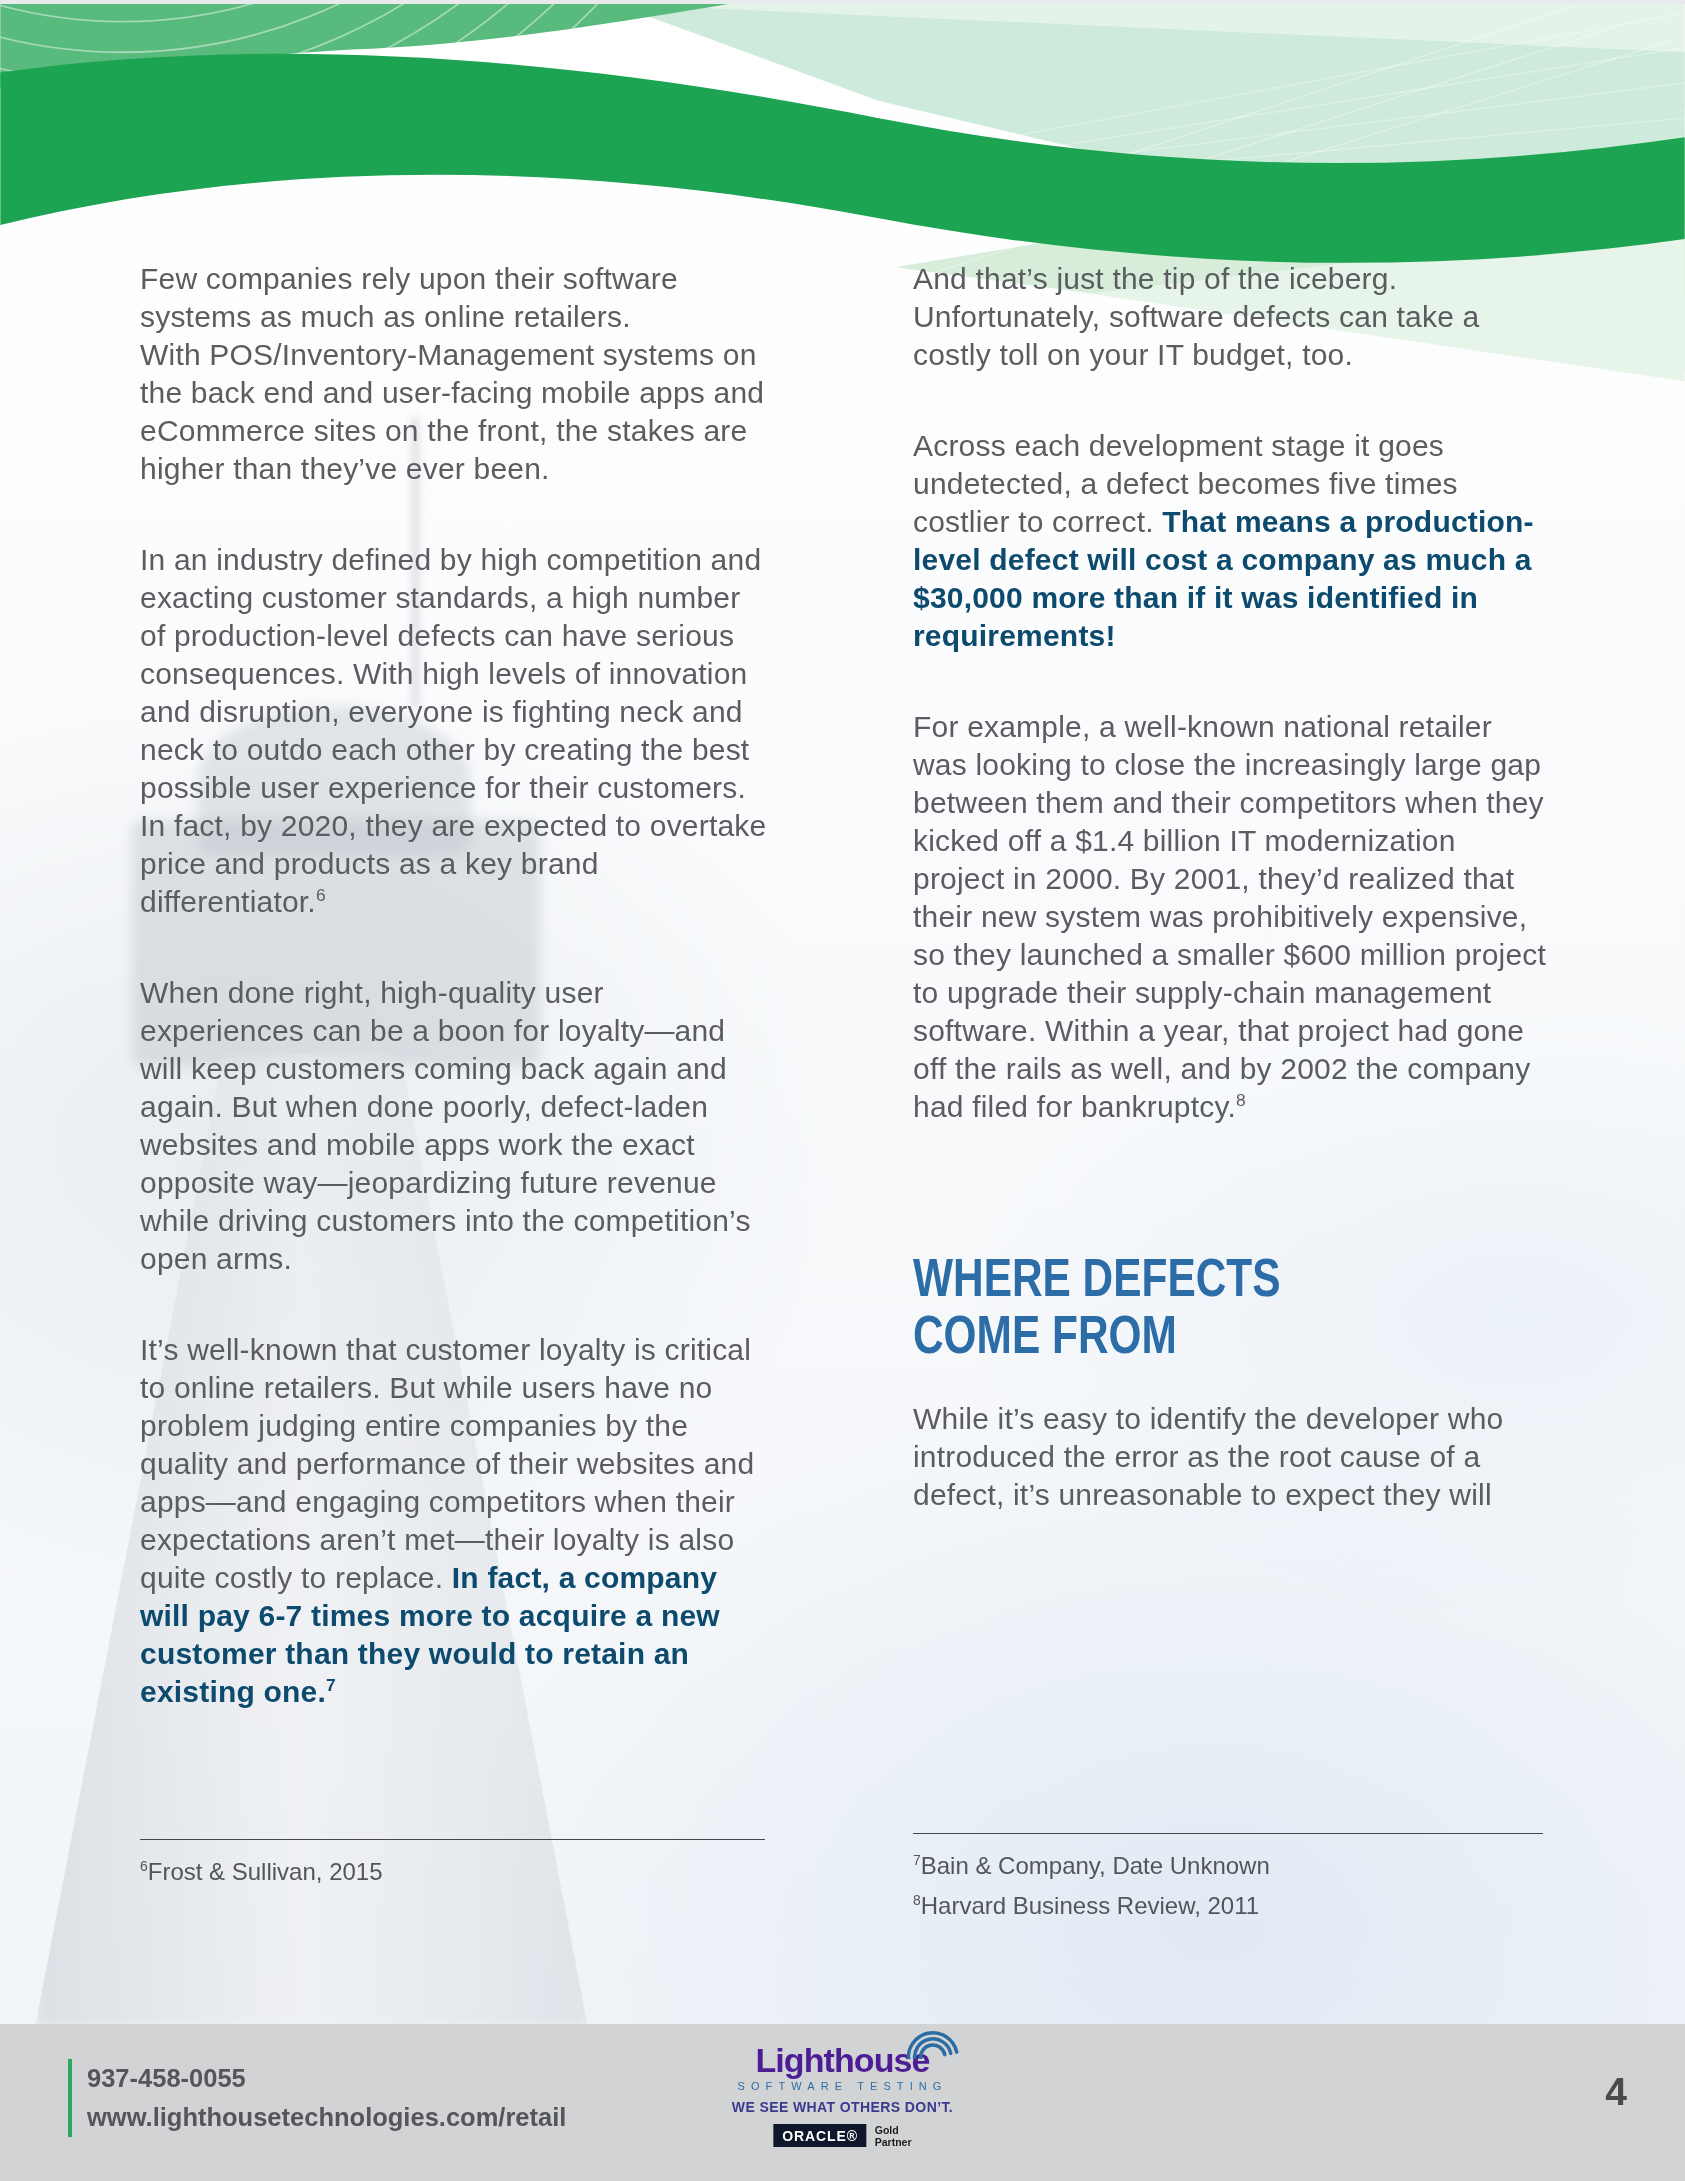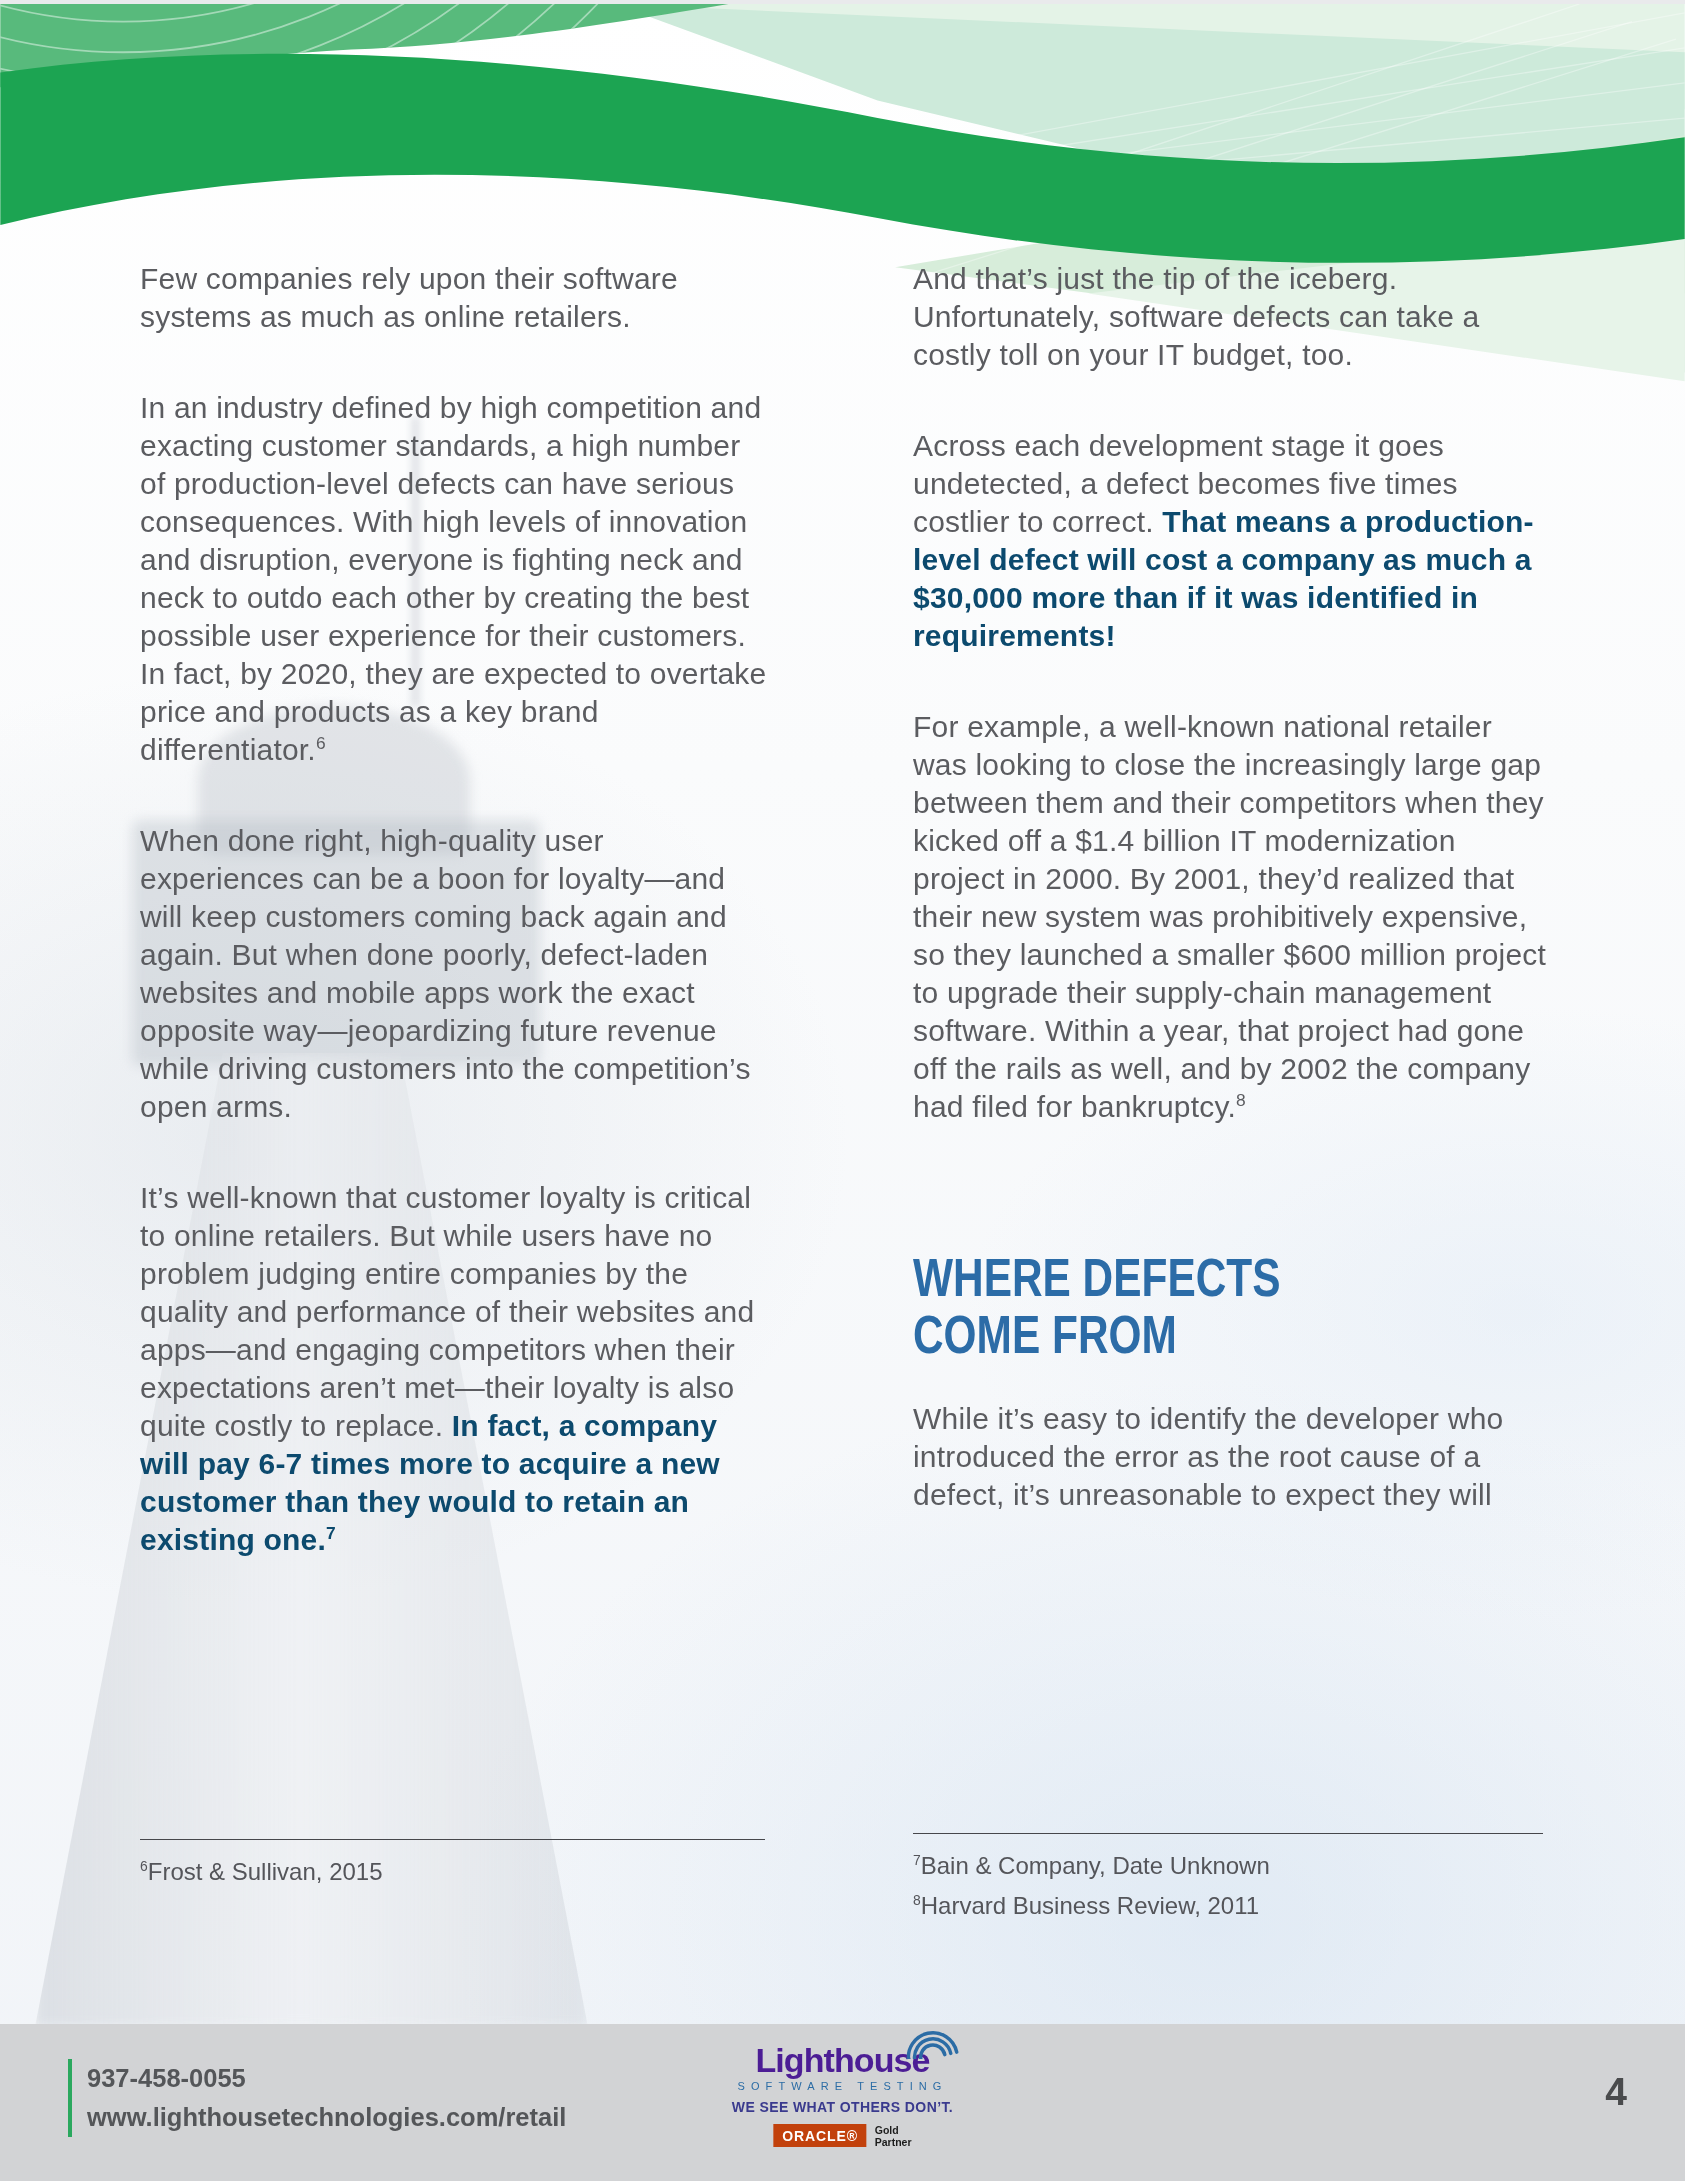--- a/index.html
+++ b/index.html
@@ -53,21 +53,21 @@
     position:absolute;left:68px;top:35px;border-left:4.4px solid #2aa85e;padding-left:15px;
     color:#545659;font-weight:bold;font-size:25.5px;line-height:39px;
   }
   .footer-logo{position:absolute;left:50%;top:19.3px;transform:translateX(-50%);text-align:center;}
   .wordmark-wrap{position:relative;display:inline-block;}
   .wordmark{font-size:34px;font-weight:bold;color:#4c1d95;letter-spacing:-0.9px;line-height:1;}
   .beams{position:absolute;left:147px;top:-19.3px;width:61px;height:35px;}
   .logo-subtitle{font-size:11px;color:#2b6ca5;letter-spacing:6.1px;margin-top:2.6px;}
   .logo-tagline{font-size:14px;font-weight:bold;color:#3a3a8e;letter-spacing:0.4px;margin-top:7px;}
   .oracle-row{display:flex;align-items:center;justify-content:center;gap:8px;margin-top:8.8px;}
-  .oracle-box{background:#c2410c;color:#ffffff;font-weight:bold;font-size:14px;letter-spacing:0.9px;padding:3.5px 8.8px;}
+  .oracle-box{background:#0f172a;color:#ffffff;font-weight:bold;font-size:14px;letter-spacing:0.9px;padding:3.5px 8.8px;}
   .partner{font-size:10.5px;font-weight:bold;color:#1c1c1c;text-align:left;line-height:1.15;}
   .page-number{position:absolute;right:58px;top:46px;font-size:39px;font-weight:bold;color:#4a4b4d;}
 </style>
 </head>
 <body>
 
 <div class="page">
 
   <div class="bg-wash"></div>
 
@@ -109,21 +109,21 @@
       <circle cx="140" cy="-520" r="645"></circle>
       <circle cx="140" cy="-520" r="680"></circle>
       <circle cx="140" cy="-520" r="715"></circle>
       <circle cx="140" cy="-520" r="750"></circle>
     </g>
 
     <path d="M0,78 C300,36 640,58 1000,130 C1320,192 1620,196 1920,152 L1920,268 C1620,310 1320,304 1000,244 C640,176 300,178 0,252 Z" fill="#1ca452"></path>
   </svg>
 
   <div class="col col-left">
-    <p><span>Few companies rely upon their software systems as much as online retailers.</span><br></p>
+    <p><span>Few companies rely upon their software systems as much as online retailers.</span><br><span>With POS/Inventory-Management systems on the back end and user-facing mobile apps and eCommerce sites on the front, the stakes are higher than they’ve ever been.</span></p>
     <p><span>In an industry defined by high competition and exacting customer standards, a high number of production-level defects can have serious consequences. With high levels of innovation and disruption, everyone is fighting neck and neck to outdo each other by creating the best possible user experience for their customers. In fact, by 2020, they are expected to overtake price and products as a key brand differentiator.</span><sup>6</sup></p>
     <p><span>When done right, high-quality user experiences can be a boon for loyalty—and will keep customers coming back again and again. But when done poorly, defect-laden websites and mobile apps work the exact opposite way—jeopardizing future revenue while driving customers into the competition’s open arms.</span></p>
     <p><span>It’s well-known that customer loyalty is critical to online retailers. But while users have no problem judging entire companies by the quality and performance of their websites and apps—and engaging competitors when their expectations aren’t met—their loyalty is also quite costly to replace. </span><span class="g">In fact, a company will pay 6-7 times more to acquire a new customer than they would to retain an existing one.</span><sup class="g">7</sup></p>
   </div>
 
   <div class="col col-right">
     <p><span>And that’s just the tip of the iceberg. Unfortunately, software defects can take a costly toll on your IT budget, too.</span></p>
     <p><span>Across each development stage it goes undetected, a defect becomes five times costlier to correct. </span><span class="g">That means a production-level defect will cost a company as much a $30,000 more than if it was identified in requirements!</span></p>
     <p><span>For example, a well-known national retailer was looking to close the increasingly large gap between them and their competitors when they kicked off a $1.4 billion IT modernization project in 2000. By 2001, they’d realized that their new system was prohibitively expensive, so they launched a smaller $600 million project to upgrade their supply-chain management software. Within a year, that project had gone off the rails as well, and by 2002 the company had filed for bankruptcy.</span><sup>8</sup></p>
     <h2 class="section-heading">

